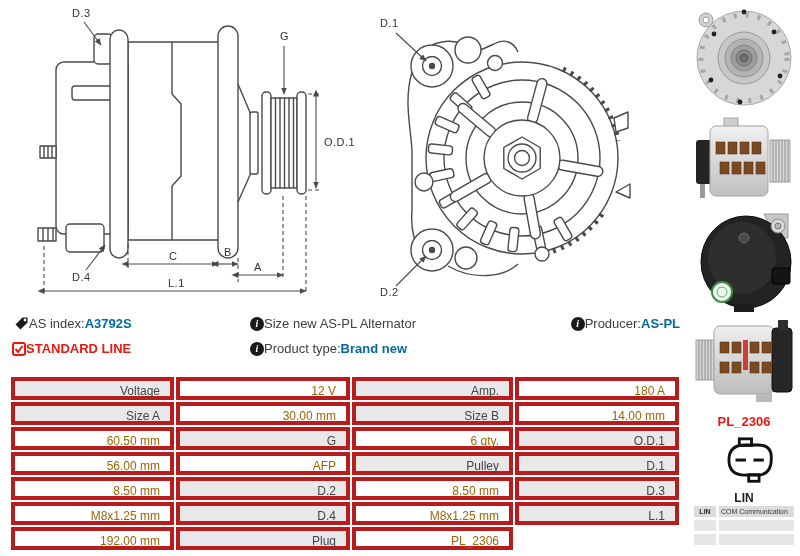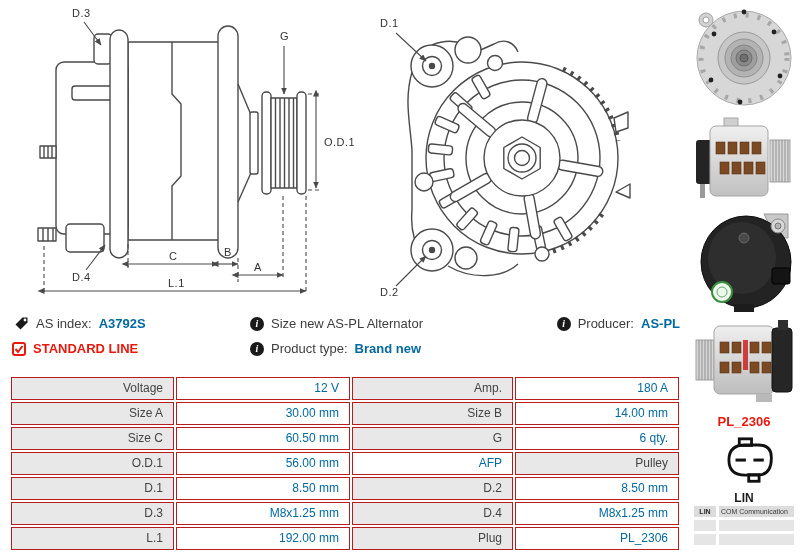--- a/index.html
+++ b/index.html
@@ -1,36 +1,36 @@
 <!DOCTYPE html>
 <html><head>
 <meta charset="utf-8">
 <style>
   * { box-sizing: border-box; margin: 0; padding: 0; }
   html,body { width:800px; height:556px; background:#fff; font-family:"Liberation Sans", sans-serif; }
   .page { position:relative; width:800px; height:556px; background:#fff; overflow:hidden; }
   .abs { position:absolute; }
 
   
-  .info-line { position:absolute; display:flex; align-items:center; gap:7px; font-size:13px; color:#3d3d3d; white-space:nowrap;text-align:center; }
+  .info-line { position:absolute; display:flex; align-items:center; font-size:13px; color:#3d3d3d; white-space:nowrap;text-align:center; }
   .info-line b { color:#0369a1; }
   .icon-info { width:14px; height:14px; border-radius:50%; background:#1a1a1a; color:#fff;
                font:italic bold 10px "Liberation Serif", serif; display:inline-flex; align-items:center; justify-content:center; flex:0 0 14px;}
   .red { color:#e8190f; font-weight:bold; }
 
   
   .as-logo { position:absolute; left:602px; top:334px; width:84px; text-align:center; }
   .as-logo .tagline { display:block; font-size:6px; color:#e8190f; margin-top:1px; letter-spacing:.2px; }
 
   
   .spec-table { position:absolute; left:11px; top:377px; width:668px;
     display:grid; grid-template-columns:163px 174px 161px 164px; grid-auto-rows:23px; gap:2px; }
-  .cell { border:1px solid #b91c1c; font-size:12px; line-height:21px; text-align:right; padding-right:10px; color:#444; }
+  .cell { border:4px solid #b91c1c; font-size:12px; line-height:21px; text-align:right; padding-right:10px; color:#444; }
   .cell.lbl { background:#e8e8e8; }
-  .cell.val { background:#fff; color:#0369a1; }
+  .cell.val { background:#fff; color:#a16207; }
 
   
   .sidebar { position:absolute; left:690px; top:0; width:108px; height:556px; }
   .photo { position:absolute; left:0; width:108px; display:flex; justify-content:center; cursor:pointer; }
   .plug-code { position:absolute; left:0; top:414px; width:108px; text-align:center;
                font-size:13px; font-weight:bold; color:#e8190f; }
   .connector-wrap { position:absolute; left:0; top:436px; width:108px; text-align:center; }
   .connector-label { font-size:12px; font-weight:bold; color:#1c1c1c; margin-top:1px; }
   .legend { position:absolute; left:4px; top:506px; width:100px; }
   .legend-row { display:flex; gap:3px; margin-bottom:3px; }
@@ -214,21 +214,20 @@
     <div class="cell lbl">Voltage</div>
     <div class="cell val">12 V</div>
     <div class="cell lbl">Amp.</div>
     <div class="cell val">180 A</div>
 
     <div class="cell lbl">Size A</div>
     <div class="cell val">30.00 mm</div>
     <div class="cell lbl">Size B</div>
     <div class="cell val">14.00 mm</div>
 
-    <div class="cell lbl">Size C</div>
     <div class="cell val">60.50 mm</div>
     <div class="cell lbl">G</div>
     <div class="cell val">6 qty.</div>
 
     <div class="cell lbl">O.D.1</div>
     <div class="cell val">56.00 mm</div>
     <div class="cell val">AFP</div>
     <div class="cell lbl">Pulley</div>
 
     <div class="cell lbl">D.1</div>

